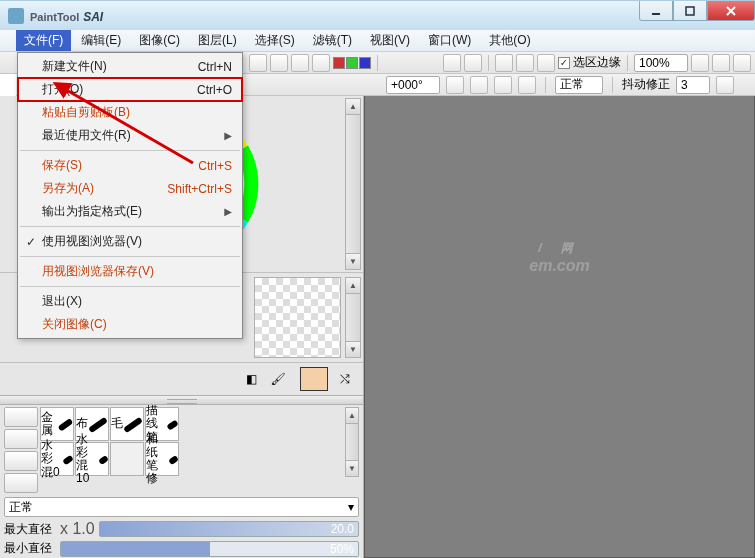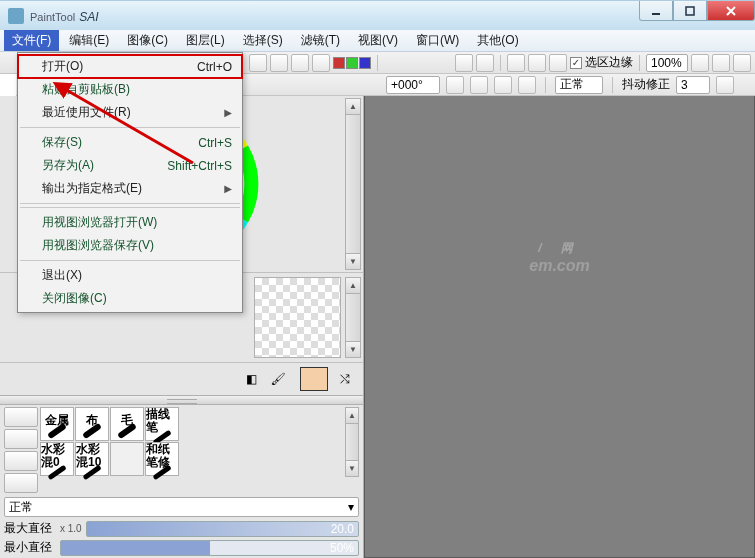--- a/index.html
+++ b/index.html
@@ -1,37 +1,37 @@
 <!DOCTYPE html>
 <html><head>
 <meta charset="utf-8">
 <style>
 * { margin: 0; padding: 0; box-sizing: border-box; font-family: "Microsoft YaHei", "SimSun", sans-serif; font-size: 12px; }
 body { width: 755px; height: 558px; background: #fff; overflow: hidden; position: relative; }
 
 
 .titlebar { height: 30px; background: linear-gradient(#e8f4fb, #d4e8f5, #c5dff0); display: flex; align-items: center; padding: 0 2px; position: relative; border-top: 1px solid #aecce0; }
 .titlebar .appicon { width: 16px; height: 16px; margin: 0 6px 0 6px; background: #6aa5c8; border-radius: 2px; }
-.titlebar .apptitle { font-style: italic; font-weight: normal; font-size: 14px; color: #2a4050; }
+.titlebar .apptitle { font-style: italic; font-weight: bold; font-size: 14px; color: #2a4050; }
 .titlebar .apptitle .pt { font-style: normal; font-size: 11px; color: #556; }
 .winbtns { position: absolute; right: 0; top: 0; display: flex; }
 .winbtn { width: 34px; height: 20px; border: 1px solid #8ab; border-top: none; background: linear-gradient(#f0f6fa, #d8e8f2); display: flex; align-items: center; justify-content: center; color: #234; }
 .winbtn.min { border-radius: 0 0 0 3px; }
 .winbtn.close { width: 48px; border-radius: 0 0 3px 0; background: linear-gradient(#e77, #c33); color: #fff; font-weight: bold; }
 .winbtn svg { display: block; }
 
 
-.menubar { height: 22px; background: linear-gradient(#f6f9fc, #e6eef5); border-bottom: 1px solid #c5d2de; display: flex; align-items: center; padding: 0 4px; gap: 2px; }
+.menubar { height: 22px; background: linear-gradient(#f6f9fc, #e6eef5); border-bottom: 1px solid #c5d2de; display: flex; align-items: center; padding: 0 16px; gap: 2px; }
 .menuitem { padding: 2px 8px; color: #1a1a1a; cursor: default; }
 .menuitem.active { background: #3a62c8; color: #fff; }
 
 
 .dropdown { position: absolute; left: 17px; top: 52px; width: 226px; background: #f2f2f2; border: 1px solid #888; box-shadow: 2px 2px 6px rgba(0,0,0,0.25); z-index: 50; padding: 2px 0; }
 .dd-row { padding: 3px 10px 3px 24px; display: flex; justify-content: space-between; align-items: center; color: #222; position: relative; }
-.dd-row.dis { color: #14532d; }
+.dd-row.dis { color: #c2410c; }
 .dd-row .arrow { color: #555; font-size: 10px; }
 .dd-row.hl { outline: 2px solid #d40000; outline-offset: -1px; }
 .dd-sep { height: 1px; background: #c8c8c8; margin: 3px 2px; }
 .dd-row.chk::before { content: "✓"; position: absolute; left: 8px; color: #333; }
 
 
 .anno-arrow { position: absolute; left: 28px; top: 58px; z-index: 60; pointer-events: none; }
 
 
 .toolrow1 { height: 22px; background: linear-gradient(#f2f2f2, #e4e4e4); border-bottom: 1px solid #c5c5c5; display: flex; align-items: center; padding: 0 4px; gap: 3px; }
@@ -65,29 +65,29 @@
 .tool-icon { width: 22px; height: 20px; display: inline-flex; align-items: center; justify-content: center; }
 
 .splitter-h { height: 10px; background: linear-gradient(#f0f0f0, #d4d4d4); border-top: 1px solid #b0b0b0; border-bottom: 1px solid #b0b0b0; position: relative; }
 .splitter-h::after { content: ""; position: absolute; left: 50%; top: 3px; width: 30px; height: 3px; transform: translateX(-50%); border-top: 1px solid #aaa; border-bottom: 1px solid #aaa; }
 
 .brush-panel { flex: 1; background: #e6e6e6; padding: 2px 4px; overflow: hidden; }
 .brush-deck { display: flex; gap: 2px; margin-bottom: 4px; }
 .brush-col1 { width: 34px; display: flex; flex-direction: column; gap: 2px; }
 .brush-col1 .pbtn { height: 20px; background: linear-gradient(#fff, #e4e4e4); border: 1px solid #b0b0b0; border-radius: 2px; }
 .brush-grid { flex: 1; display: grid; grid-template-columns: repeat(4, 34px); grid-auto-rows: 34px; gap: 1px; }
-.brush-cell { background: #fff; border: 1px solid #b0b0b0; display: flex; flex-direction: column; align-items: center; justify-content: center; font-size: 10px; line-height: 1.1; position: relative; font-weight: bold; }
+.brush-cell { background: #fff; border: 1px solid #b0b0b0; display: flex; align-items: center; justify-content: center; font-size: 10px; line-height: 1.1; position: relative; }
 .brush-cell .stroke { width: 20px; height: 6px; background: #000; border-radius: 3px; transform: rotate(-35deg); margin-top: 1px; }
 .brush-cell.empty { background: #f0f0f0; }
 
 .combo { height: 20px; background: #fff; border: 1px solid #aaa; display: flex; align-items: center; justify-content: space-between; padding: 0 4px; border-radius: 2px; margin: 3px 0; }
 .slider-row { display: flex; align-items: center; gap: 4px; margin: 2px 0; justify-content: space-between; }
 .slider-row .lbl { width: 52px; }
 .slider-row .slider { flex: 1; height: 16px; background: linear-gradient(90deg, #8aa3d4, #cfd9ea); border: 1px solid #9aa; border-radius: 2px; position: relative; display: flex; align-items: center; justify-content: flex-end; padding: 0 4px; color: #fff; font-size: 11px; }
-.slider-row .tag { font-size: 10px; color: #555; }
+.slider-row .tag { font-size: 16px; color: #555; }
 </style>
 </head>
 <body>
 
 <div class="titlebar">
   <div class="appicon"></div>
   <span class="apptitle">
     <span class="pt">PaintTool</span>
     <span>SAI</span>
   </span>
@@ -116,20 +116,24 @@
   <span class="menuitem">图像(C)</span>
   <span class="menuitem">图层(L)</span>
   <span class="menuitem">选择(S)</span>
   <span class="menuitem">滤镜(T)</span>
   <span class="menuitem">视图(V)</span>
   <span class="menuitem">窗口(W)</span>
   <span class="menuitem">其他(O)</span>
 </div>
 
 <div class="dropdown">
+  <div class="dd-row">
+    <span>新建文件(N)</span>
+    <span>Ctrl+N</span>
+  </div>
   <div class="dd-row hl">
     <span>打开(O)</span>
     <span>Ctrl+O</span>
   </div>
   <div class="dd-row dis">
     <span>粘贴自剪贴板(B)</span>
   </div>
   <div class="dd-row">
     <span>最近使用文件(R)</span>
     <span class="arrow">▶</span>
@@ -141,24 +145,24 @@
   </div>
   <div class="dd-row dis">
     <span>另存为(A)</span>
     <span>Shift+Ctrl+S</span>
   </div>
   <div class="dd-row">
     <span>输出为指定格式(E)</span>
     <span class="arrow">▶</span>
   </div>
   <div class="dd-sep"></div>
+  <div class="dd-row chk">
+    <span>使用视图浏览器(V)</span>
+  </div>
   <div class="dd-sep"></div>
-  <div class="dd-row dis">
-    <span>用视图浏览器打开(W)</span>
-  </div>
   <div class="dd-row dis">
     <span>用视图浏览器保存(V)</span>
   </div>
   <div class="dd-sep"></div>
   <div class="dd-row">
     <span>退出(X)</span>
   </div>
   <div class="dd-row dis">
     <span>关闭图像(C)</span>
   </div>
@@ -188,21 +192,21 @@
   <div style="flex:1"></div>
   <div class="btn-sq"></div>
   <div class="btn-sq"></div>
   <div class="vdivider"></div>
   <div class="btn-sq"></div>
   <div class="btn-sq"></div>
   <div class="btn-sq"></div>
   <span class="chk-square">✓</span>
   <span>选区边缘</span>
   <div class="vdivider"></div>
-  <div class="field-box" style="width:42px">
+  <div class="field-box" style="width:54px">
       <span>100%</span>
     </div>
   <div class="btn-sq"></div>
   <div class="btn-sq"></div>
   <div class="btn-sq"></div>
 </div>
 
 <div class="toolrow2">
   <div class="field-box" style="width:54px">
       <span>+000°</span>

